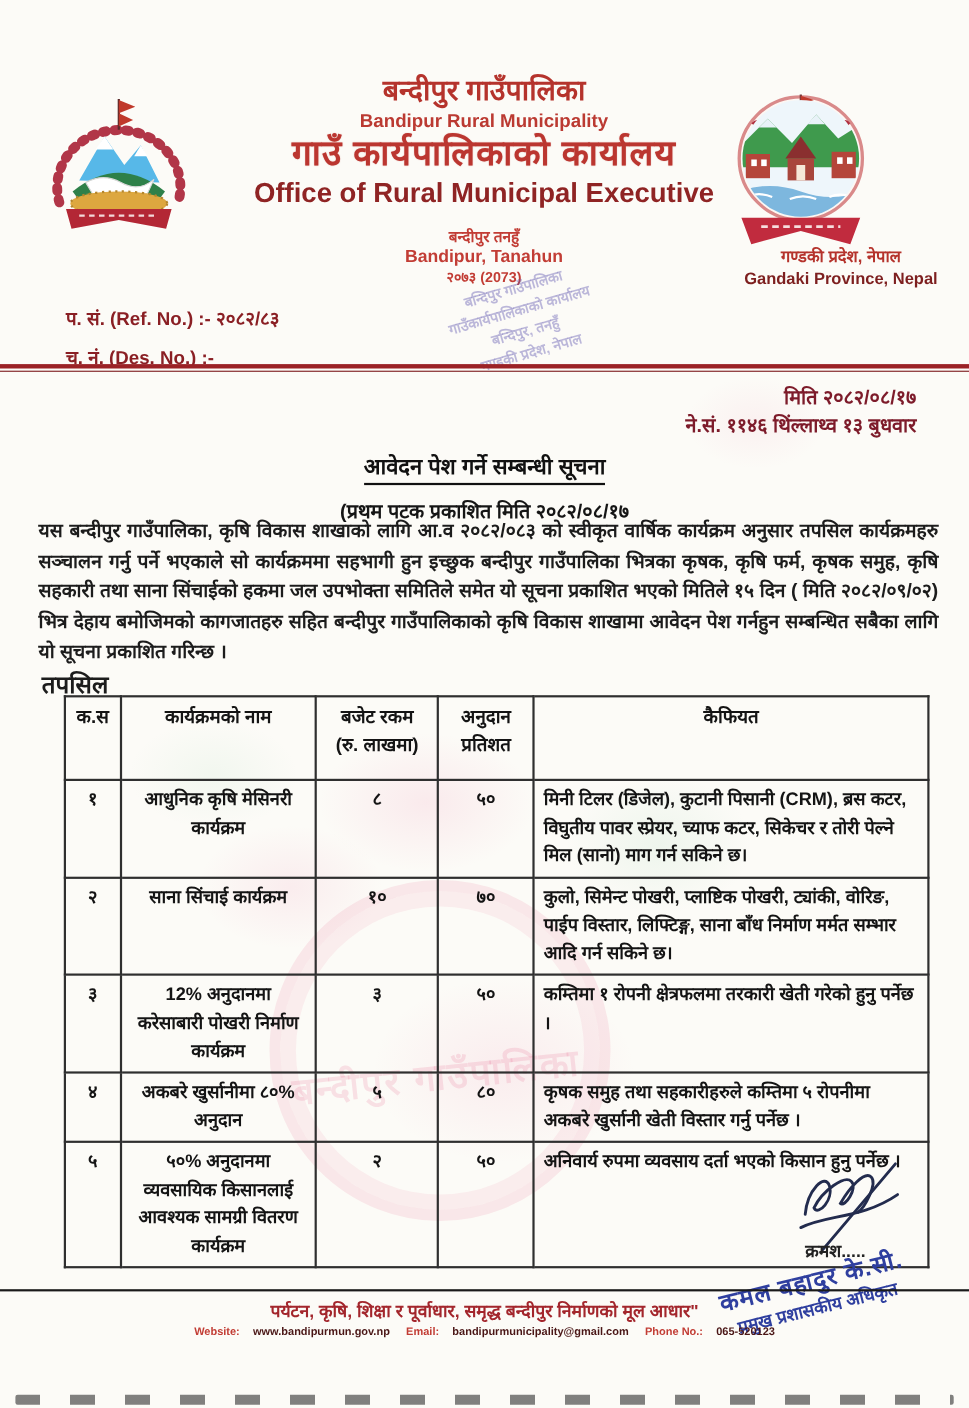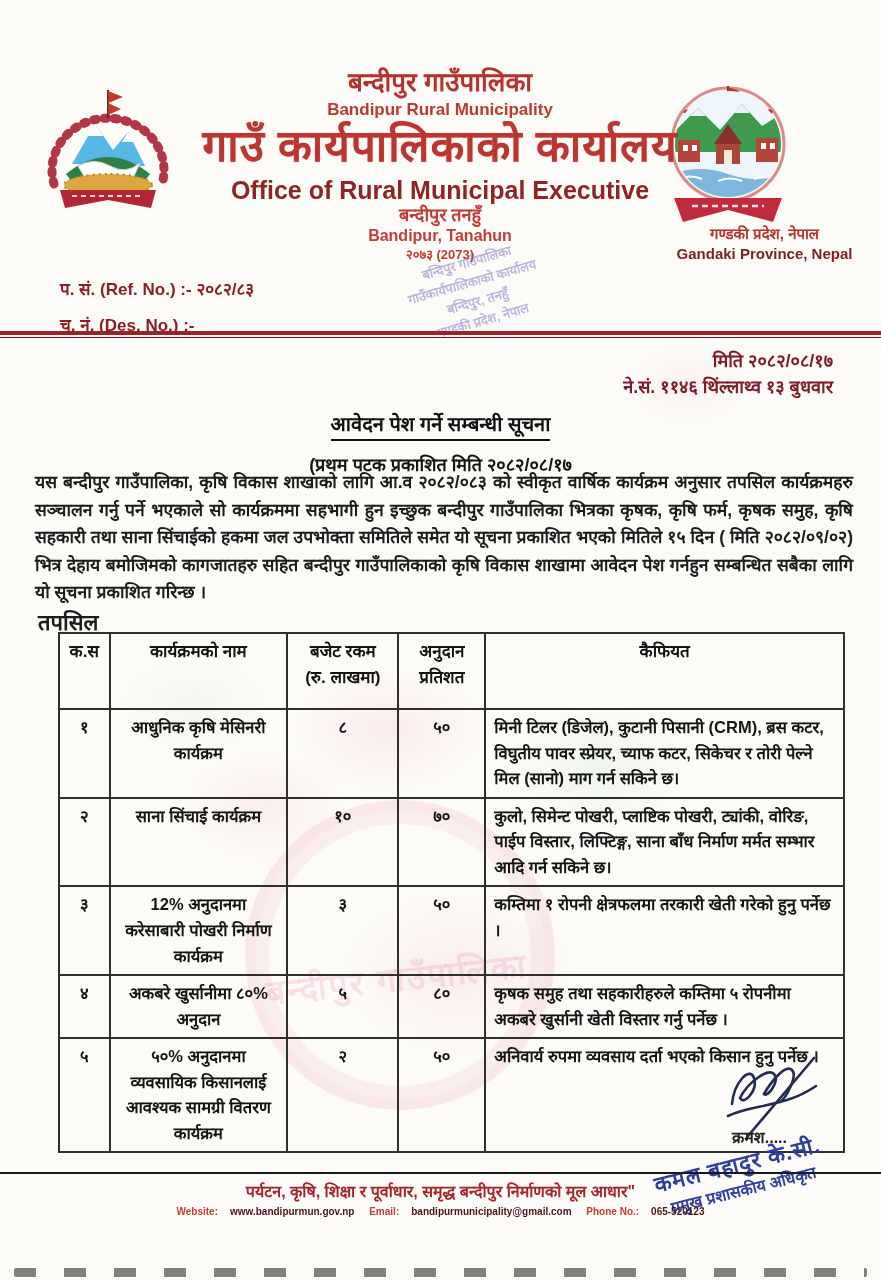--- a/index.html
+++ b/index.html
@@ -13,23 +13,23 @@
       radial-gradient(120px 90px at 68% 60%, rgba(150,210,170,.14), transparent 70%),
       radial-gradient(110px 70px at 22% 55%, rgba(150,210,170,.10), transparent 70%),
       radial-gradient(90px 60px at 78% 30%, rgba(236,150,180,.10), transparent 70%),
       #fcfbf7;
   }
   .abs{position:absolute;}
   
   .hdr-center{top:68px;left:180px;width:520px;text-align:center;line-height:1.15;}
   .np-name{font-size:26px;font-weight:bold;color:#b5332c;}
   .en-name{font-size:17px;font-weight:bold;color:#bb3a32;margin-top:2px;}
-  .office-np{font-size:44px;font-weight:bold;color:#bb3630;letter-spacing:1px;margin-top:2px;text-shadow:0 0 1px rgba(187,54,48,.5);}
+  .office-np{font-size:32px;font-weight:bold;color:#bb3630;letter-spacing:1px;margin-top:2px;text-shadow:0 0 1px rgba(187,54,48,.5);}
   .office-en{font-size:25px;font-weight:bold;color:#8f2424;margin-top:4px;}
-  .place-np{font-size:18px;font-weight:bold;color:#c23d35;margin-top:0;font-family:Liberation Serif, serif;}
+  .place-np{font-size:14px;font-weight:bold;color:#c23d35;margin-top:16px;}
   .place-en{font-size:16px;font-weight:bold;color:#c23d35;margin-top:2px;}
   .year{font-size:13px;font-weight:bold;color:#c23d35;margin-top:2px;}
   .province{top:224px;left:662px;width:205px;text-align:center;line-height:1.3;}
   .province-np{font-size:15px;font-weight:bold;color:#b5332c;}
   .province-en{font-size:15px;font-weight:bold;color:#7d1f1f;}
   
   .refblock{top:272px;left:60px;font-size:17px;font-weight:bold;color:#8a1f24;line-height:36px;}
   
   .red-rule{top:331px;left:0;width:881px;border-top:4px solid #9b2226;border-bottom:1px solid #7c181c;height:2px;}
   

